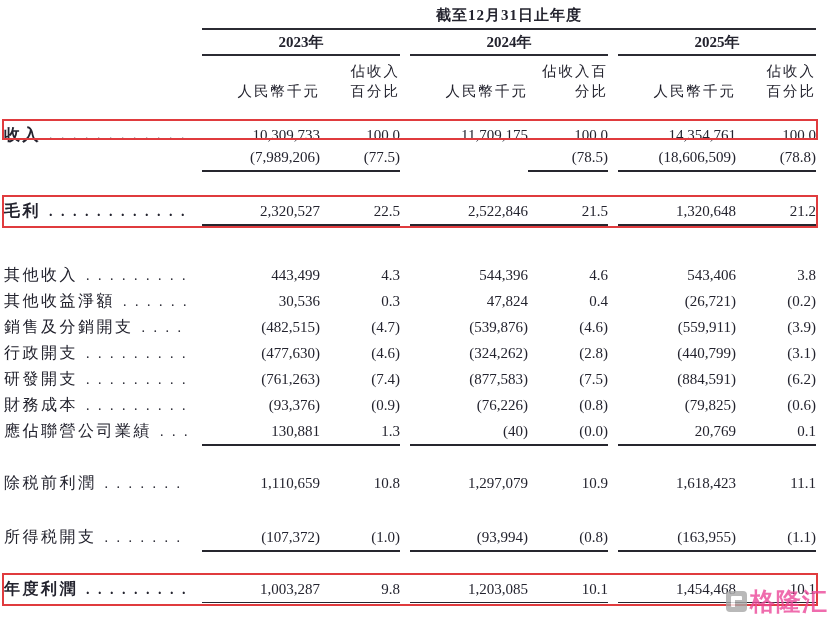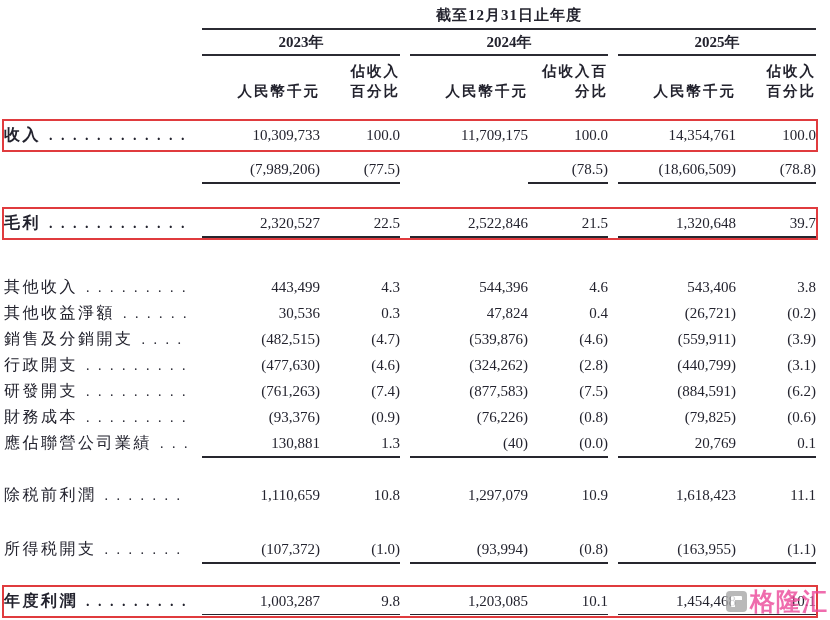--- a/index.html
+++ b/index.html
@@ -15,42 +15,42 @@
   
   .hdr{padding-top:6px;}
   .title{
     grid-column:2 / -1;text-align:center;font-weight:bold;font-size:15px;
     letter-spacing:1px;padding-bottom:3px;border-bottom:2px solid #2b2b33;
   }
   .year{
     text-align:center;font-weight:bold;font-size:15px;margin-top:3px;
     padding-bottom:2px;border-bottom:2px solid #2b2b33;
   }
-  .sub{font-weight:bold;font-size:14.5px;text-align:right;letter-spacing:2px;line-height:18px;}
+  .sub{font-weight:normal;font-size:14.5px;text-align:right;letter-spacing:2px;line-height:18px;}
   .sub.first{margin-top:6px;}
   .sub.amt{line-height:22px;letter-spacing:2px;}
   
   .row{position:relative;height:26px;}
   .row > div{line-height:26px;font-size:15px;}
   .row .lbl{
     grid-column:1;display:flex;align-items:baseline;font-size:16px;
     letter-spacing:2.5px;white-space:nowrap;
   }
   .row .leader{flex:1;overflow:hidden;white-space:nowrap;margin-right:14px;margin-left:8px;}
   .row .leader::after{content:".  .  .  .  .  .  .  .  .  .  .  .  .  .  .  .  .  .";color:#23232e;font-size:14px;}
   .row .num{text-align:right;}
   .u{border-bottom:2px solid #26262e;}
   .uu{border-bottom:4px double #26262e;}
   .hl::before{
     content:"";position:absolute;left:-2px;right:-2px;top:-3px;bottom:-2px;
     border:2px solid #e03b3e;pointer-events:none;
   }
   .hl .lbl{font-weight:bold;}
   
-  .row[data-row="revenue"]{margin-top:20px;height:28px;}
+  .row[data-row="revenue"]{margin-top:20px;height:16px;}
   .row[data-row="cost-of-sales"]{margin-top:6px;}
   .row[data-row="gross-profit"]{margin-top:28px;height:28px;}
   .row[data-row="other-income"]{margin-top:36px;}
   .row[data-row="profit-before-tax"]{margin-top:26px;}
   .row[data-row="income-tax"]{margin-top:28px;}
   .row[data-row="profit-for-year"]{margin-top:26px;height:28px;}
   
   .wm{
     position:absolute;right:2px;bottom:2px;display:flex;align-items:center;gap:3px;
     opacity:.8;z-index:5;
@@ -105,21 +105,21 @@
       <div class="grid row hl" data-row="gross-profit">
         <div class="lbl" style="grid-column: 1;">
           <div class="">毛利</div>
           <div class="leader"></div>
         </div>
         <div class="num u" style="grid-column: 2;">2,320,527</div>
         <div class="num u" style="grid-column: 3;">22.5</div>
         <div class="num u" style="grid-column: 5;">2,522,846</div>
         <div class="num u" style="grid-column: 6;">21.5</div>
         <div class="num u" style="grid-column: 8;">1,320,648</div>
-        <div class="num u" style="grid-column: 9;">39.7</div>
+        <div class="num u" style="grid-column: 9;">21.2</div>
       </div>
       <div class="grid row" data-row="other-income">
         <div class="lbl" style="grid-column: 1;">
           <div class="">其他收入</div>
           <div class="leader"></div>
         </div>
         <div class="num" style="grid-column: 2;">443,499</div>
         <div class="num" style="grid-column: 3;">4.3</div>
         <div class="num" style="grid-column: 5;">544,396</div>
         <div class="num" style="grid-column: 6;">4.6</div>

